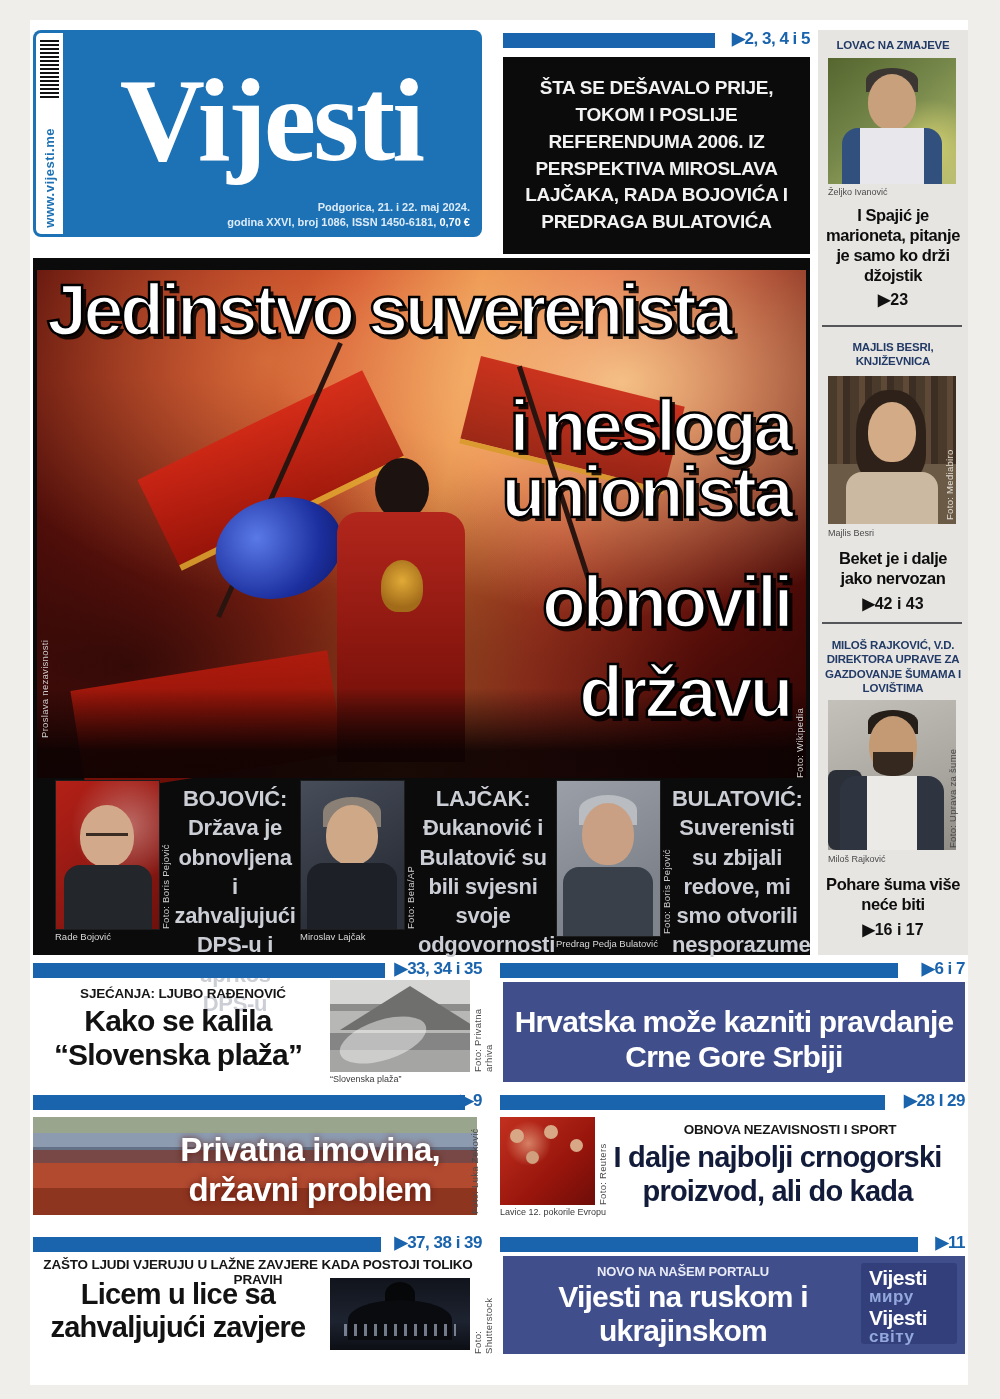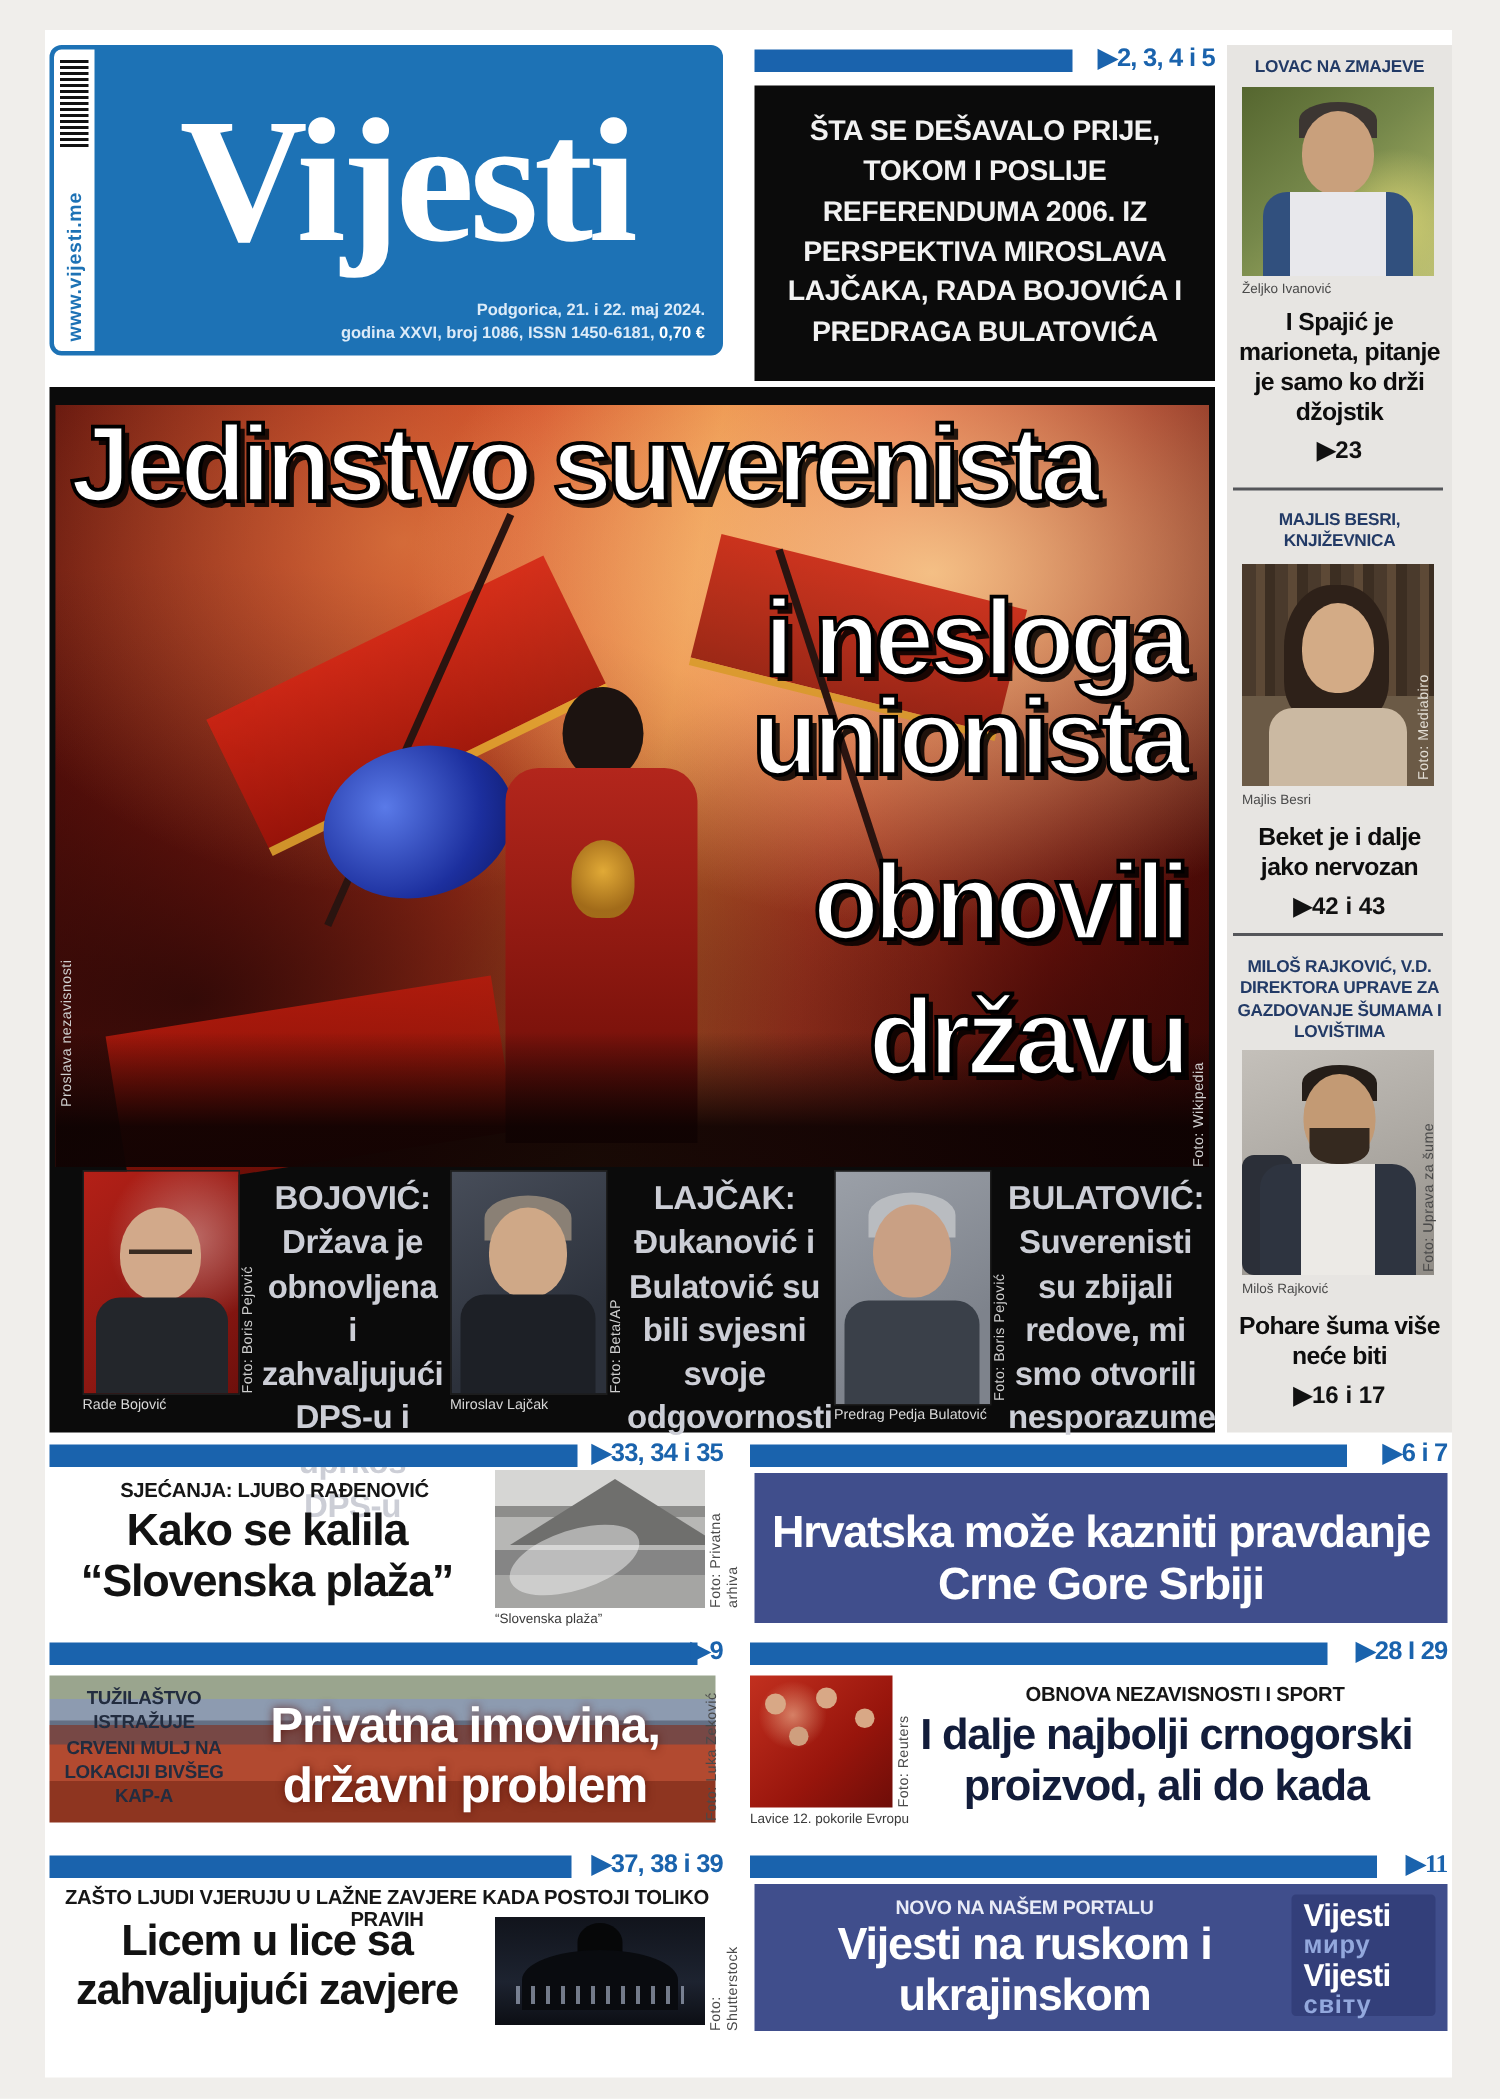--- a/index.html
+++ b/index.html
@@ -214,21 +214,20 @@
   <div class="pages" style="left:898px;top:958px;width:67px;">▶6 i 7</div>
   <div class="navy-box" style="left:503px;top:982px;width:462px;height:100px;">
     <div class="nhead" style="left:11px;top:22px;width:440px;font-size:30px;line-height:1.18;">Hrvatska može kazniti pravdanje Crne Gore Srbiji</div>
   </div>
 
   <div class="bar" style="left:33px;top:1095px;width:432px;"></div>
   <div class="pages" style="left:440px;top:1090px;width:42px;">▶9</div>
   <div class="bphoto" style="left:33px;top:1117px;width:444px;height:98px;background:linear-gradient(180deg,#9aa58e 0 16%,#8d9bb0 16% 34%,#b24a30 34% 72%,#8e3520 72%);">
     <div style="position:absolute;left:0;top:30px;width:100%;height:16px;background:rgba(60,70,90,.5);"></div>
   </div>
-  <div class="bkicker" style="left:40px;top:1124px;width:112px;font-size:12.5px;line-height:1.3;color:#222c3f;text-align:center;">TUŽILAŠTVO ISTRAŽUJE CRVENI MULJ NA LOKACIJI BIVŠEG KAP-A</div>
   <div class="bhead" style="left:150px;top:1130px;width:320px;font-size:33px;line-height:1.2;color:#ffffff;text-shadow:0 0 6px rgba(90,20,10,.8);">Privatna imovina, državni problem</div>
   <div class="vtext vcred-dark" style="position:absolute;left:469px;top:1120px;height:94px;">Foto: Luka Zeković</div>
 
   <div class="bar" style="left:500px;top:1095px;width:385px;"></div>
   <div class="pages" style="left:885px;top:1090px;width:80px;">▶28 I 29</div>
   <div class="bphoto" style="left:500px;top:1117px;width:95px;height:88px;background:radial-gradient(circle at 30% 30%,rgba(255,220,180,.5),rgba(255,220,180,0) 25%),linear-gradient(135deg,#c2301f,#98150c 60%,#6e0d08);">
     <div style="position:absolute;left:10px;top:12px;width:14px;height:14px;border-radius:50%;background:#d8a886;"></div>
     <div style="position:absolute;left:44px;top:8px;width:14px;height:14px;border-radius:50%;background:#d8a886;"></div>
     <div style="position:absolute;left:70px;top:22px;width:13px;height:13px;border-radius:50%;background:#d8a886;"></div>
     <div style="position:absolute;left:26px;top:34px;width:13px;height:13px;border-radius:50%;background:#cf9f7e;"></div>
@@ -243,21 +242,21 @@
   <div class="bkicker" style="left:33px;top:1257px;width:450px;">ZAŠTO LJUDI VJERUJU U LAŽNE ZAVJERE KADA POSTOJI TOLIKO PRAVIH</div>
   <div class="bhead" style="left:28px;top:1278px;width:300px;font-size:29px;line-height:1.15;">Licem u lice sa zahvaljujući zavjere</div>
   <div class="bphoto" style="left:330px;top:1278px;width:140px;height:72px;background:linear-gradient(180deg,#11141c,#1d2330 60%,#0c0e14);">
     <div style="position:absolute;left:55px;top:4px;width:30px;height:26px;border-radius:50% 50% 0 0;background:#060708;"></div>
     <div style="position:absolute;left:18px;top:22px;width:104px;height:40px;border-radius:50% 50% 0 0;background:#090b0f;"></div>
     <div style="position:absolute;left:14px;top:46px;width:112px;height:12px;background:repeating-linear-gradient(90deg,rgba(160,170,190,.7) 0 3px,transparent 3px 10px);"></div>
   </div>
   <div class="vtext vcred-dark" style="position:absolute;left:472px;top:1278px;height:76px;">Foto: Shutterstock</div>
 
   <div class="bar" style="left:500px;top:1237px;width:418px;"></div>
-  <div class="pages" style="left:918px;top:1232px;width:47px;font-family:Liberation Serif, serif;">▶11</div>
+  <div class="pages" style="left:918px;top:1232px;width:47px;">▶11</div>
   <div class="navy-box" style="left:503px;top:1256px;width:462px;height:98px;">
     <div class="nkicker" style="top:8px;left:-40px;width:440px;">NOVO NA NAŠEM PORTALU</div>
     <div class="nhead" style="left:10px;top:24px;width:340px;font-size:30px;line-height:1.12;">Vijesti na ruskom i ukrajinskom</div>
     <div class="vlogo">
       <div class="l-b">Vijesti</div>
       <div class="l-c">миру</div>
       <div class="l-b">Vijesti</div>
       <div class="l-c">світу</div>
     </div>
   </div>

